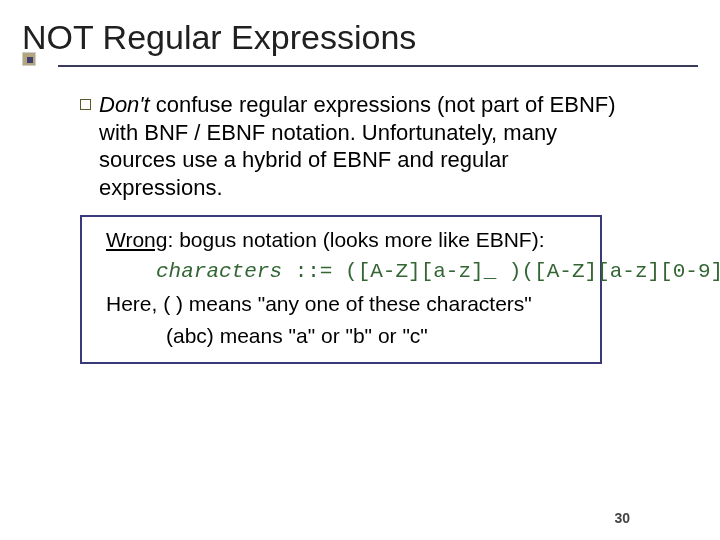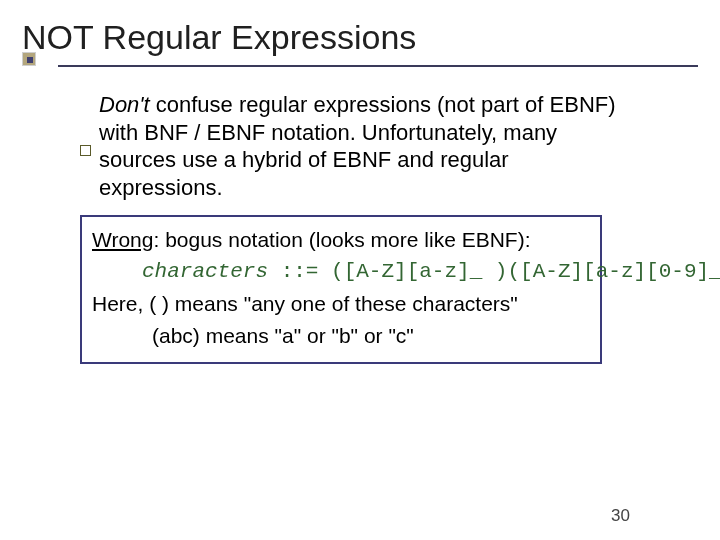--- a/index.html
+++ b/index.html
@@ -53,21 +53,21 @@
     border: none;
     border-top: 2px solid #3a3a5a;
     width: 640px;
     height: 0;
   }
   .body {
     padding: 10px 30px 0 50px;
   }
   .bullet-item {
     display: flex;
-    align-items: center;
+    align-items: flex-start;
     margin: 6px 0 8px 30px;
   }
   .bullet-box {
     width: 9px;
     height: 9px;
     border: 1px solid #5a5a2a;
     margin-top: 8px;
     margin-right: 8px;
     flex: none;
   }
@@ -75,21 +75,21 @@
     font-size: 22px;
     line-height: 1.25;
     color: #000;
   }
   .italic {
     font-style: italic;
   }
   .box {
     margin: 14px 20px 0 30px;
     border: 2px solid #3a3a7a;
-    padding: 6px 10px 10px 10px;
+    padding: 6px 10px 10px 24px;
   }
   .box-line {
     font-size: 21px;
     line-height: 1.4;
     color: #000;
     margin: 2px 0;
   }
   .underline {
     text-decoration: underline;
   }
@@ -103,22 +103,23 @@
   .code-ident {
     font-style: italic;
   }
   .inset {
     margin-left: 60px;
   }
   .pagenum {
     position: absolute;
     right: 22px;
     bottom: 14px;
-    font-size: 17px;
+    font-size: 14px;
     color: #444;
+    font-weight: bold;
   }
 </style>
 </head>
 <body>
 
 <div class="slide">
 
   <div class="title-wrap">
     <h1 class="title">NOT Regular Expressions</h1>
     <div class="title-accent"></div>

